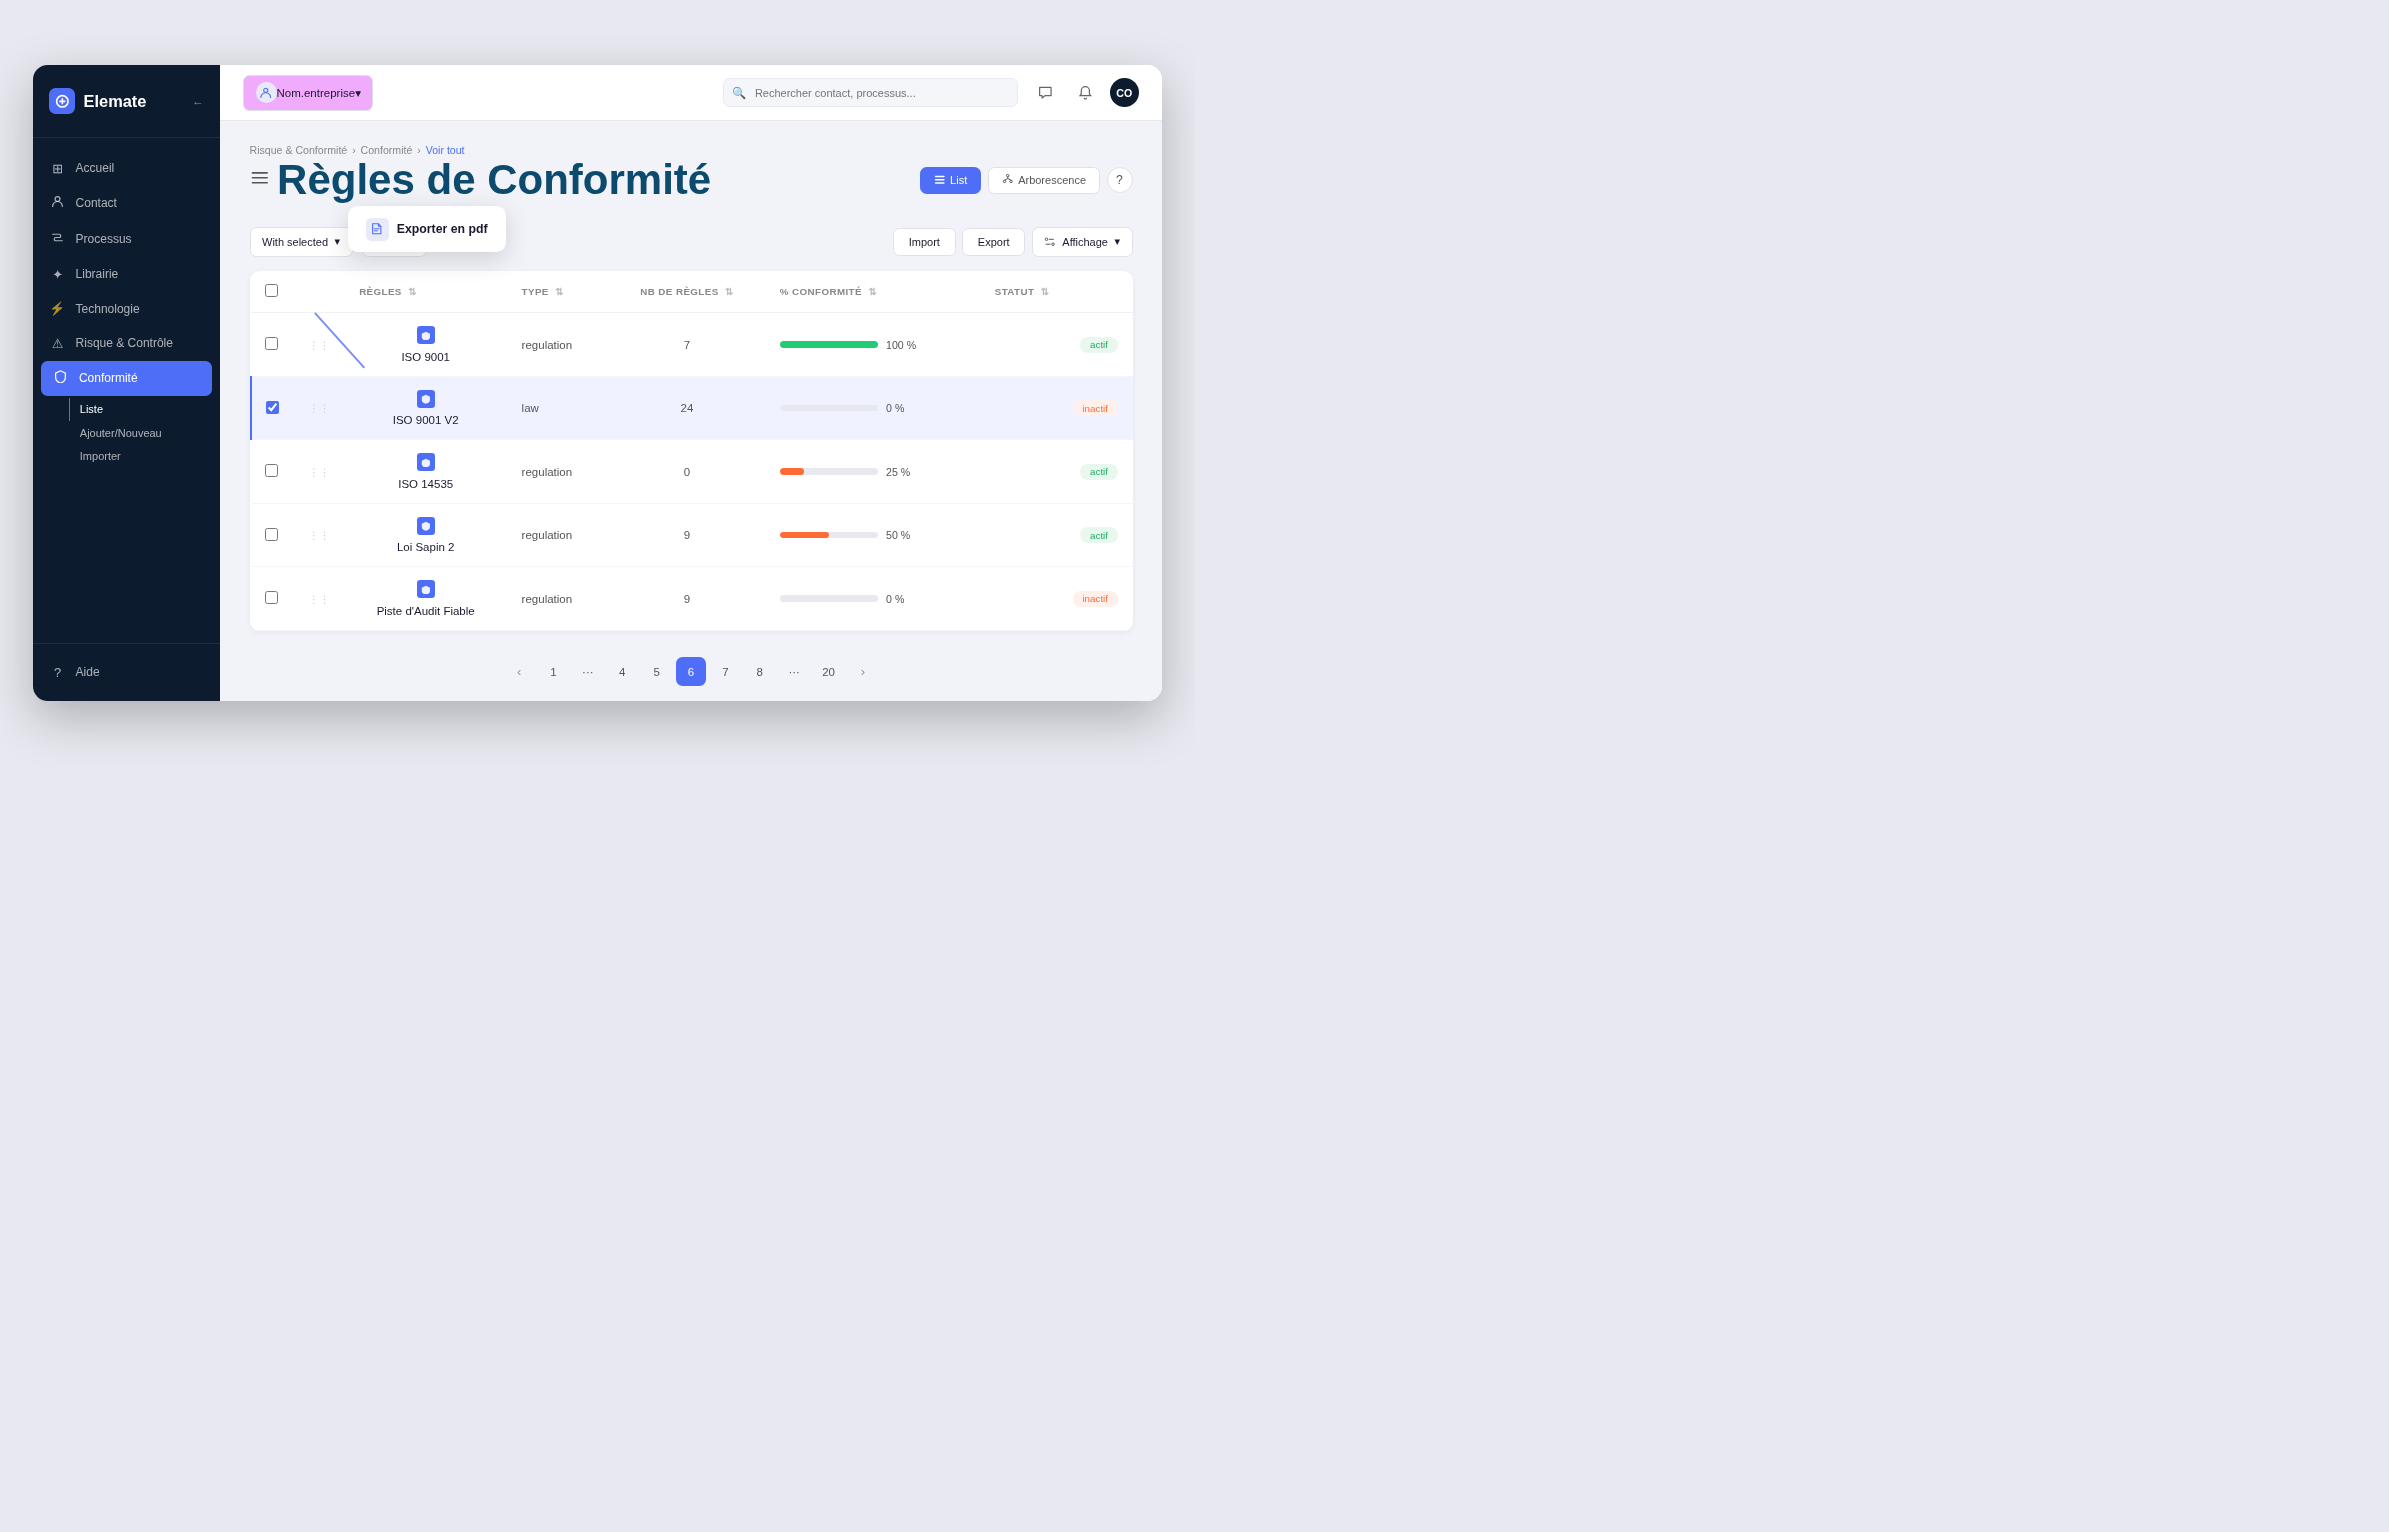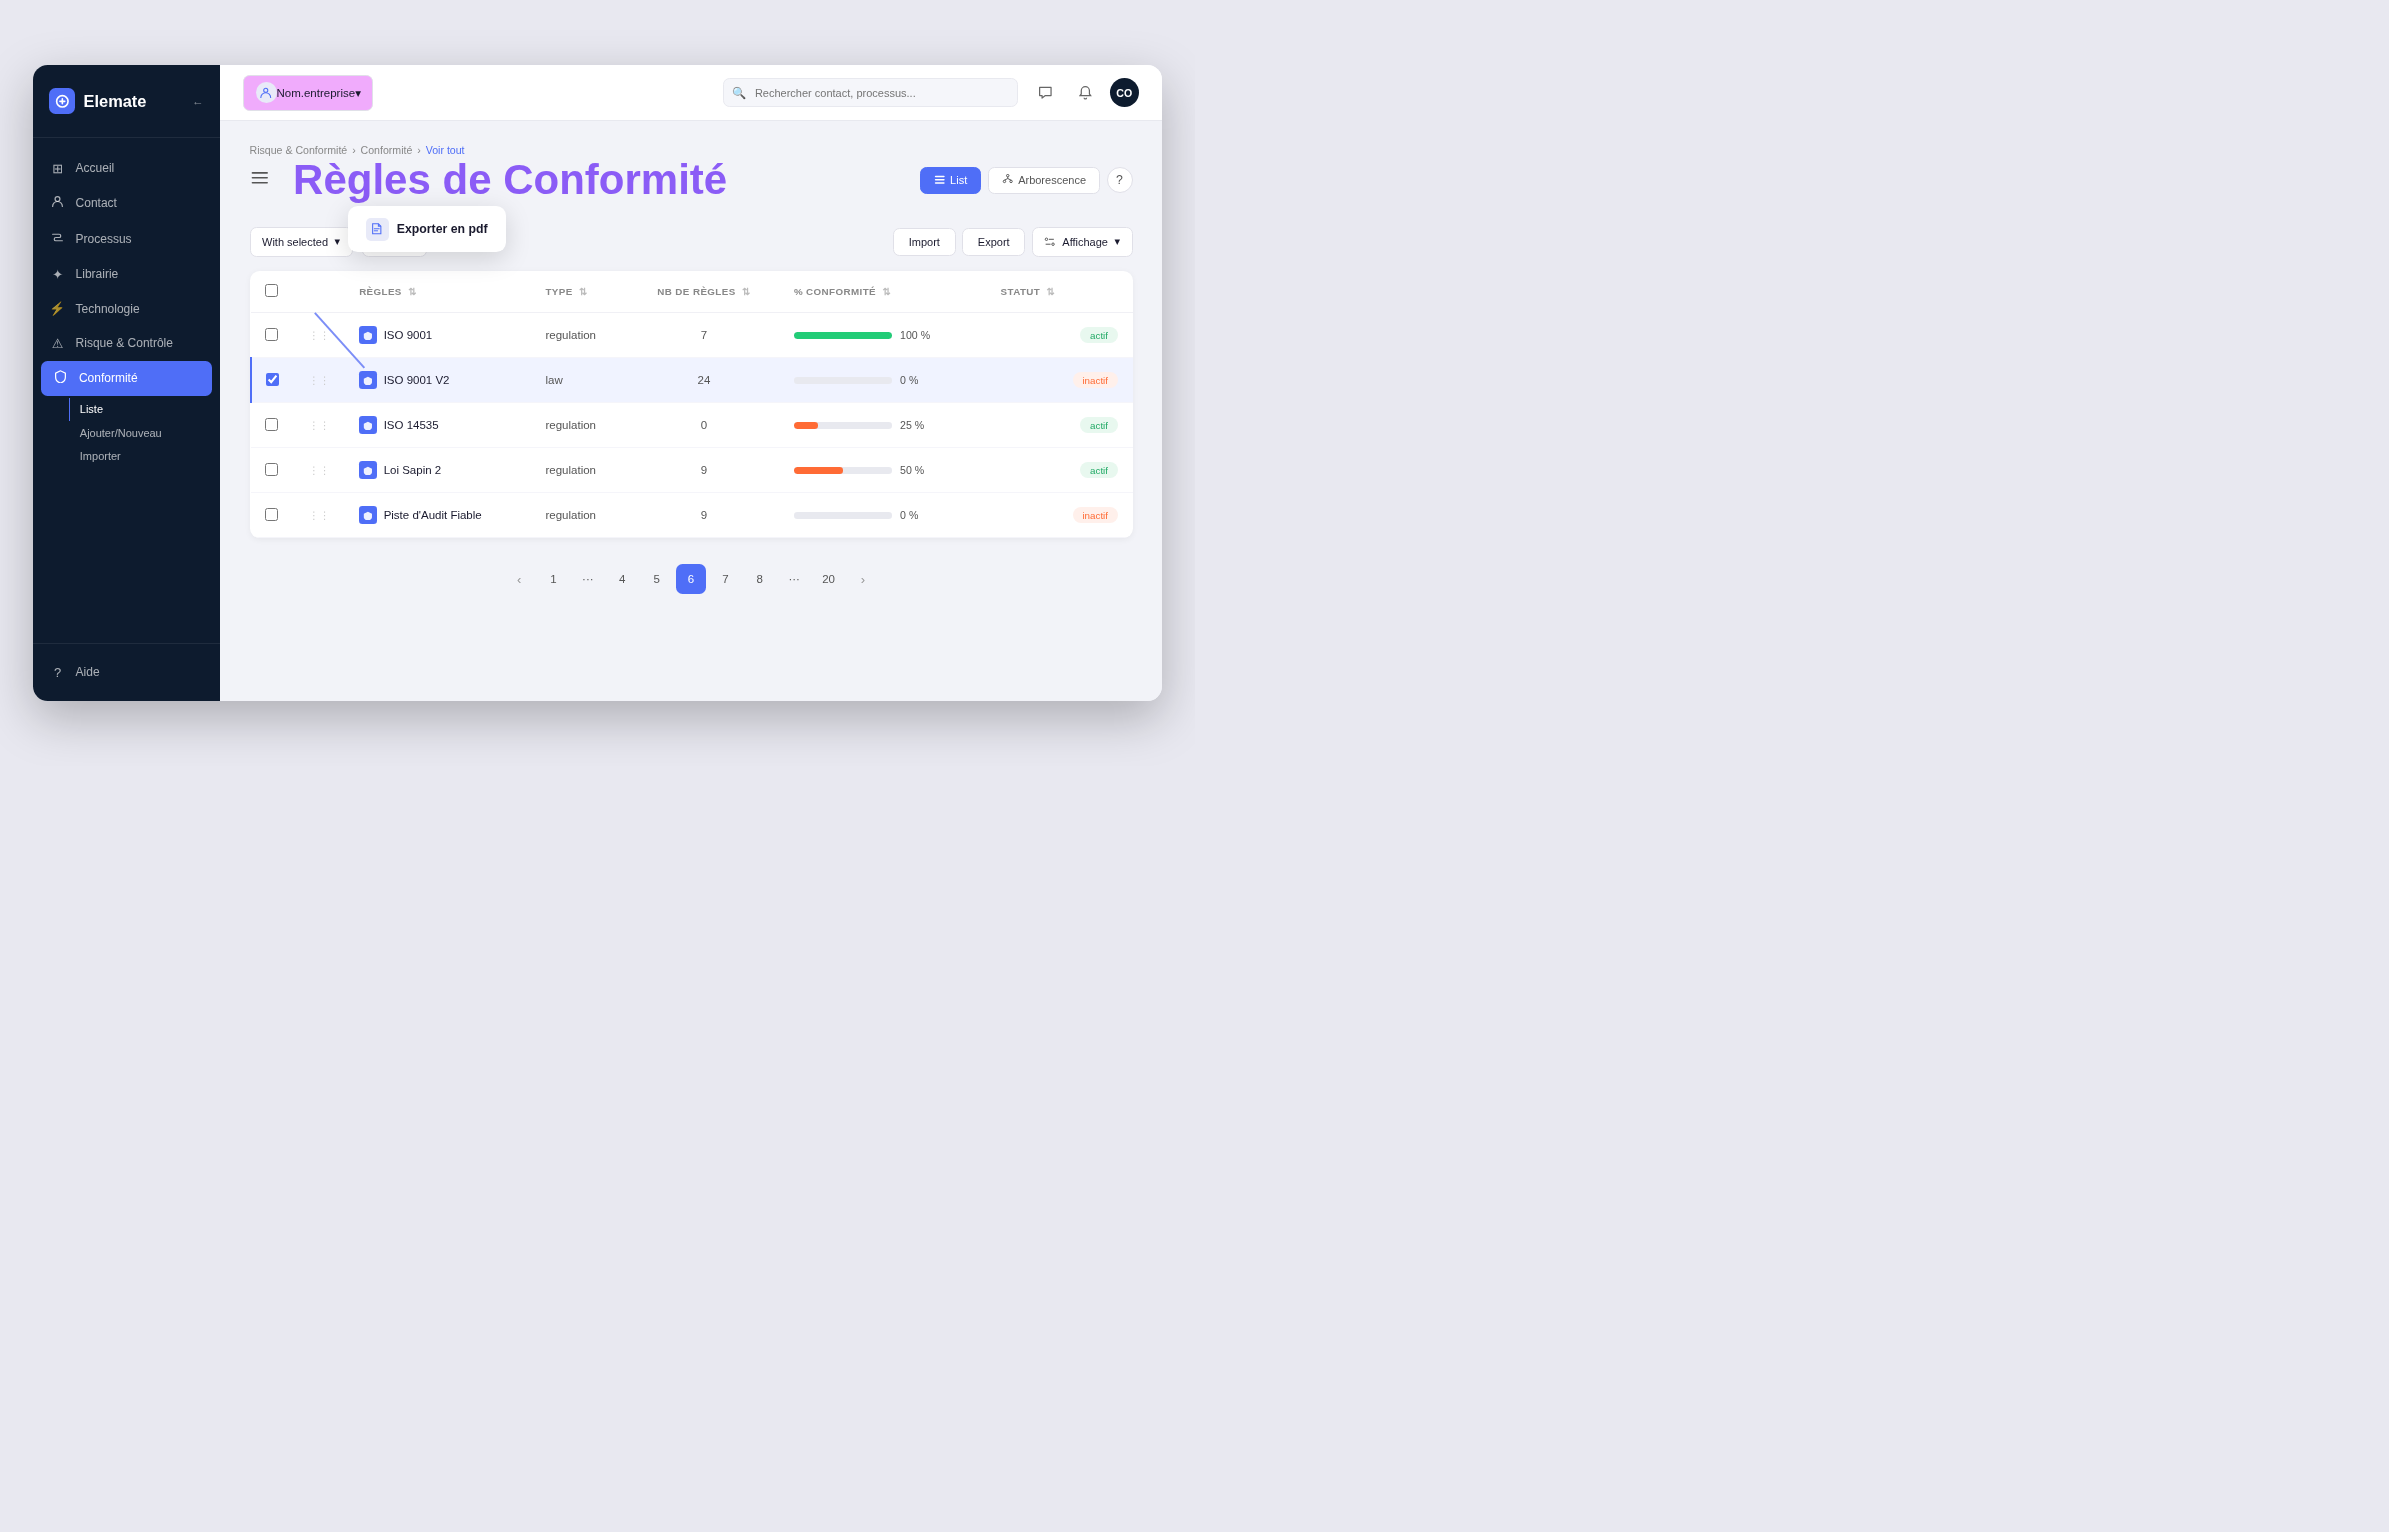--- a/index.html
+++ b/index.html
@@ -223,24 +223,24 @@
     .breadcrumb a { color: #888; text-decoration: none; }
     .page-header {
       display: flex;
       align-items: center;
       justify-content: space-between;
       margin-bottom: 23px;
     }
     .page-title {
       display: flex;
       align-items: center;
-      gap: 24px;
+      gap: 8px;
       font-size: 21px;
       font-weight: 700;
-      color: #8b5cf6;
+      color: #0c4a6e;
     }
     .page-title-icon {
       font-size: 18px;
       color: #555;
     }
     .view-toggle {
       display: flex;
       align-items: center;
       gap: 6.5px;
     }
@@ -416,20 +416,21 @@
     .drag-cell {
       width: 19.6px;
       color: #ccc;
       font-size: 10.6px;
     }
     .rule-name {
       display: flex;
       align-items: center;
       gap: 6.5px;
       font-weight: 500;
+      flex-direction: column;
     }
     .shield-icon {
       width: 18px;
       height: 18px;
       background: #4f6ef7;
       border-radius: 3.3px;
       display: flex;
       align-items: center;
       justify-content: center;
       color: white;

